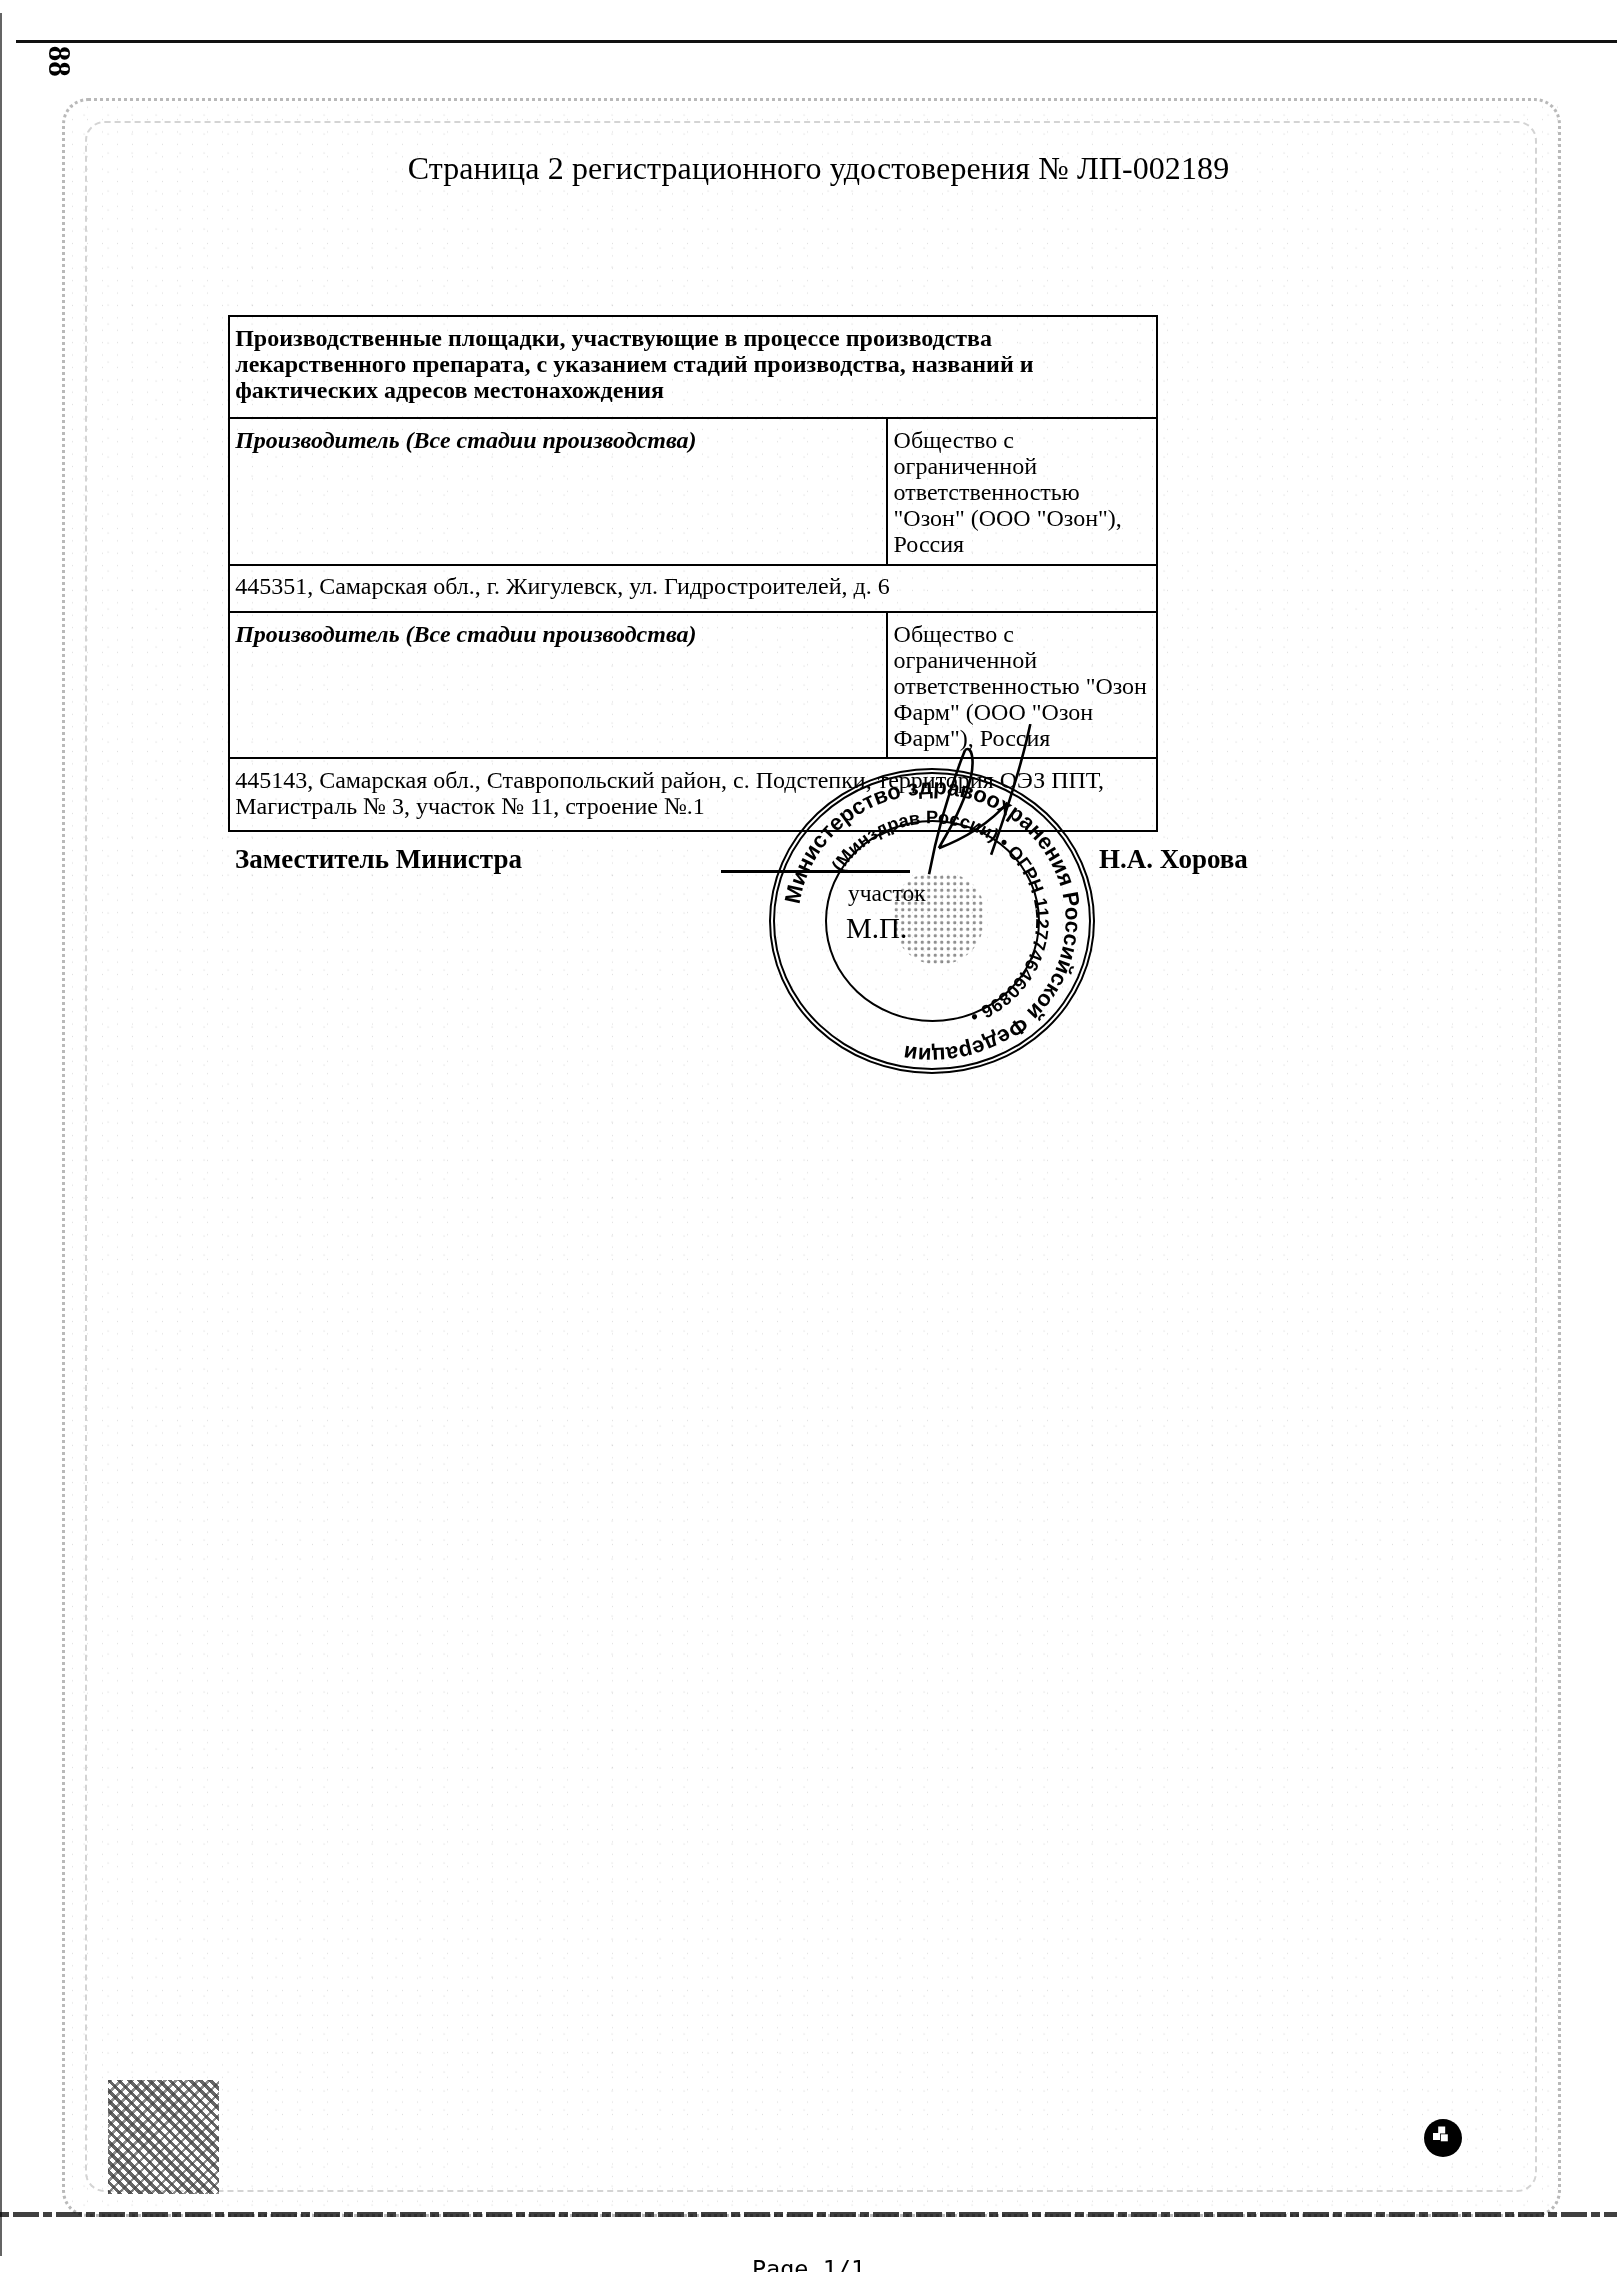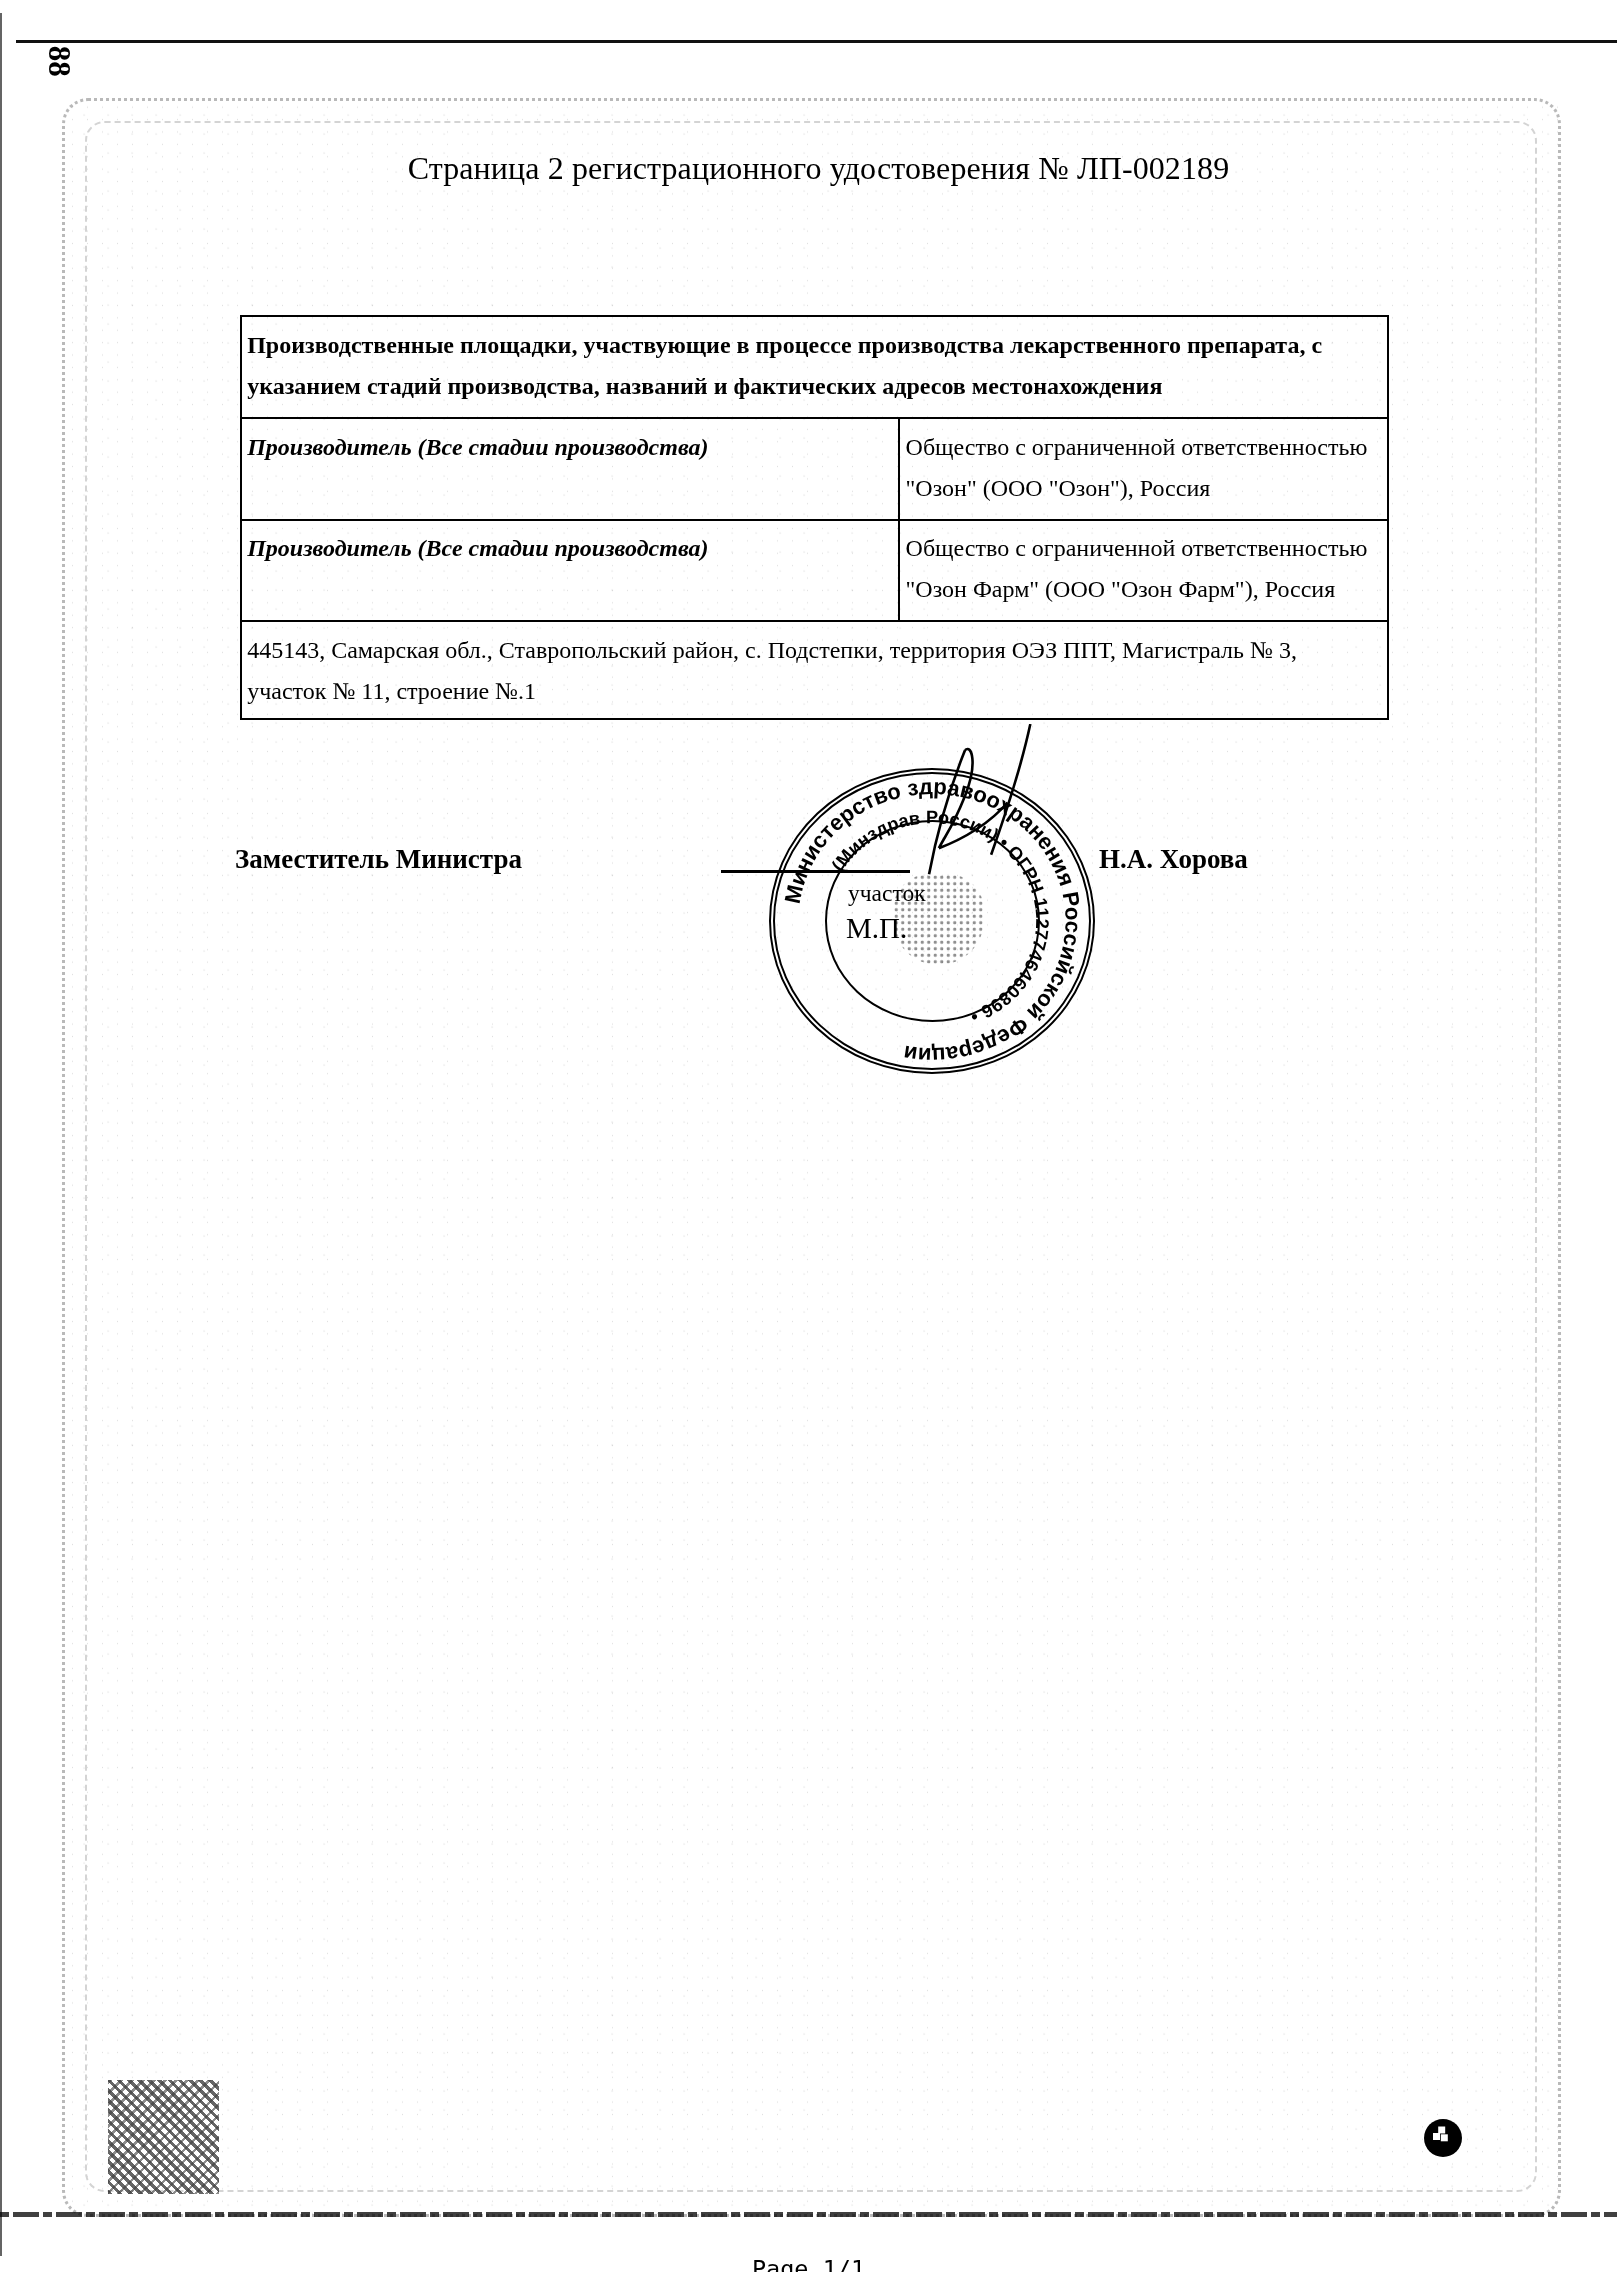--- a/index.html
+++ b/index.html
@@ -16,21 +16,21 @@
   .noise { position: absolute; inset: 0;
     background-image:
       radial-gradient(circle, rgba(0,0,0,.35) 0.7px, transparent 1px),
       radial-gradient(circle, rgba(0,0,0,.22) 0.7px, transparent 1.2px);
     background-size: 15px 12.4px, 24px 19px;
     background-position: 0 0, 7.2px 4.6px;
     opacity: .35; pointer-events: none; }
 
   .page-heading { position: absolute; left: 10px; width: 1617px; top: 150px; text-align: center; font-size: 32px; letter-spacing: 0.1px; }
 
-  table.sites { position: absolute; left: 240px; top: 315px; width: 1149px; border-collapse: collapse; font-size: 24px; line-height: 41px; }
+  table.sites { position: absolute; left: 228px; top: 315px; width: 930px; border-collapse: collapse; font-size: 24px; line-height: 26px; }
   table.sites td { border: 2.6px solid #000; vertical-align: top; padding: 7.8px 5.2px 6.5px 5.2px; }
   table.sites td.hdr { font-weight: bold; height: 86px; }
   td.role { width: 646px; font-style: italic; height: 85px; font-weight: bold; }
   td.org { height: 85px; }
   td.addr { height: 31px; }
   td.addr2 { height: 57px; }
 
   .signer-title { position: absolute; left: 235px; top: 844px; font-size: 27px; font-weight: bold; }
   .signer-name { position: absolute; left: 1099px; top: 844px; font-size: 27px; font-weight: bold; }
   .sign-line { position: absolute; left: 721px; top: 870px; width: 189px; height: 2.6px; background: #000; }
@@ -73,20 +73,23 @@
 <table class="sites">
   <tbody>
       <tr>
     <td class="hdr" colspan="2">Производственные площадки, участвующие в процессе производства лекарственного препарата, с указанием стадий производства, названий и фактических адресов местонахождения</td>
   </tr>
   <tr>
     <td class="role">Производитель (Все стадии производства)</td>
     <td class="org">Общество с ограниченной ответственностью "Озон" (ООО "Озон"), Россия</td>
   </tr>
   <tr>
+    <td class="addr" colspan="2">445351, Самарская обл., г. Жигулевск, ул. Гидростроителей, д. 6</td>
+  </tr>
+  <tr>
     <td class="role">Производитель (Все стадии производства)</td>
     <td class="org">Общество с ограниченной ответственностью "Озон Фарм" (ООО "Озон Фарм"), Россия</td>
   </tr>
   <tr>
     <td class="addr2" colspan="2">445143, Самарская обл., Ставропольский район, с. Подстепки, территория ОЭЗ ППТ, Магистраль № 3, участок № 11, строение №.1</td>
   </tr>
 </tbody>
   </table>
 
 <div class="signer-title">Заместитель Министра</div>

